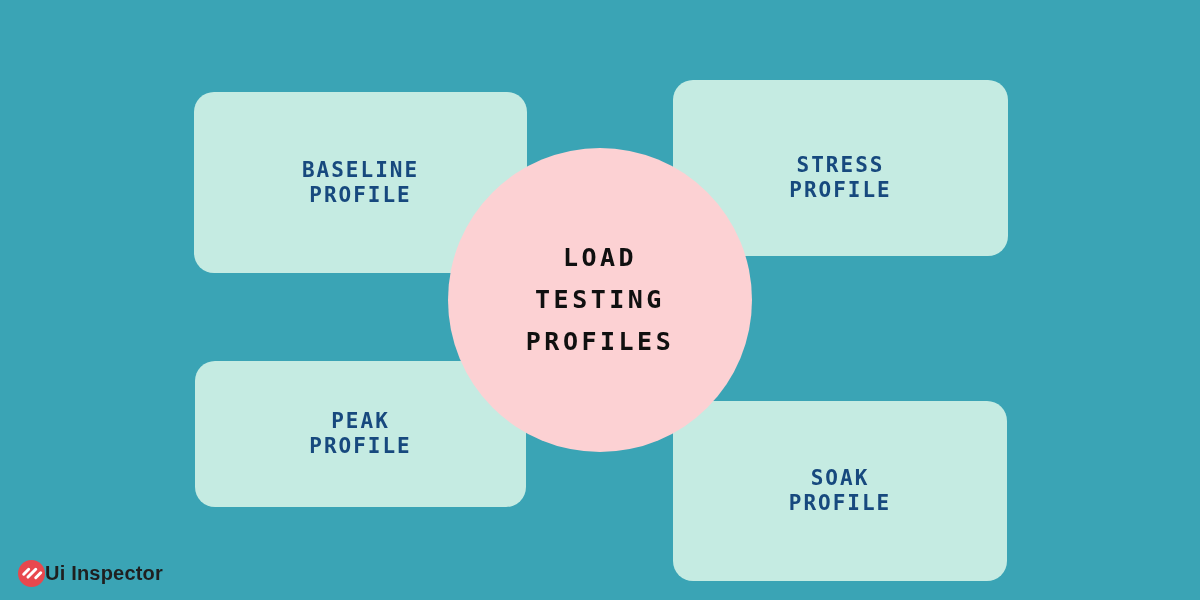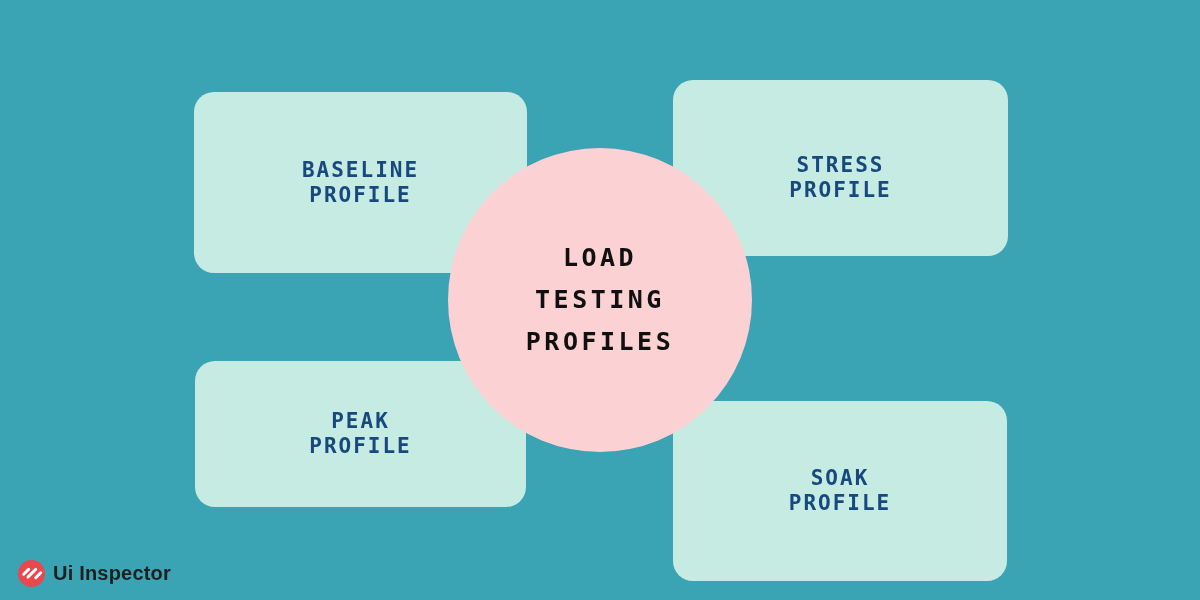--- a/index.html
+++ b/index.html
@@ -66,21 +66,21 @@
     color:var(--center_text);
     white-space:pre-line;
   }
 
   .brand{
     position:absolute;
     left:18px;top:559px;
     height:28px;
     display:flex;
     align-items:center;
-    gap:8px;
+    gap:0;
   }
   .brand-mark{
     position:relative;
     width:27px;height:27px;
     border-radius:50%;
     background:var(--logo_red);
     flex:0 0 auto;
   }
   .brand-stripes{
     position:absolute;inset:0;

